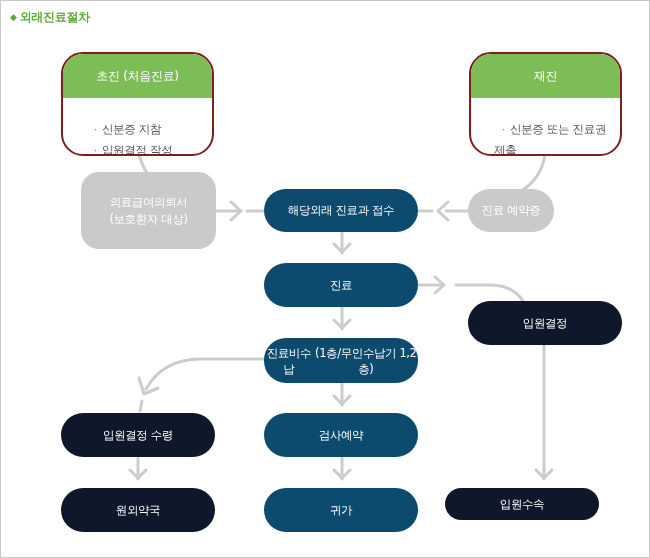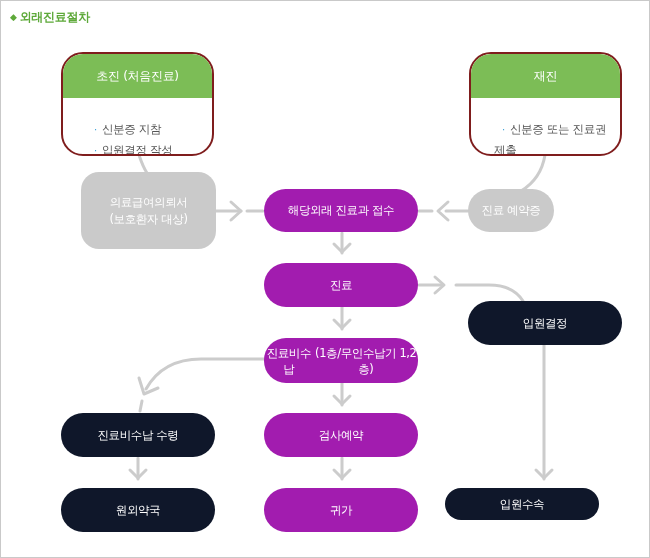--- a/index.html
+++ b/index.html
@@ -8,21 +8,21 @@
   .frame { position: absolute; left: 0; top: 0; width: 648px; height: 556px;
            border: 1px solid #c9c9c9; background: #fff; }
   .title { position: absolute; left: 9px; top: 8px; font-size: 12px; font-weight: bold;
            color: #5ea93a; letter-spacing: -0.3px; }
   .title .diamond { font-size: 9px; margin-right: 3px; vertical-align: 1px; }
   svg.lines { position: absolute; left: 0; top: 0; }
   .node { position: absolute; display: flex; align-items: center; justify-content: center;
           text-align: center; color: #fff; font-size: 11.5px; line-height: 17px;
           letter-spacing: -0.4px; box-sizing: border-box; }
   .pill { border-radius: 22px; }
-  .green { background: #a21caf; }
+  .green { background: #0c4a6e; }
   .lime  { background: #0f172a; }
   .gray  { background: #cacaca; }
   .gray-round { border-radius: 18px; }
   .card { position: absolute; box-sizing: border-box; border: 2px solid #7f1d1d;
           border-radius: 22px; background: #fff; overflow: hidden; }
   .card .head { background: #7cbd56; color: #fff; font-size: 12px; height: 44px;
                 display: flex; align-items: center; justify-content: center; letter-spacing: -0.3px; }
   .card ul { list-style: none; margin: 11px; padding: 10px 0 0 20px; font-size: 11.5px;
              color: #555; line-height: 21px; letter-spacing: -0.3px; }
   .card li .dot { color: #3aa0d8; margin-right: 5px; font-size: 10px; }
@@ -104,16 +104,16 @@
   <div class="node green pill" style="left:263px; top:262px; width:154px; height:44px;">진료</div>
   <div class="node green pill" style="left:263px; top:337px; width:154px; height:45px; line-height:16px;">
     <span>진료비수납</span>
     <span>(1층/무인수납기 1,2층)</span>
   </div>
   <div class="node green pill" style="left:263px; top:412px; width:154px; height:44px;">검사예약</div>
   <div class="node green pill" style="left:263px; top:487px; width:154px; height:44px;">귀가</div>
 
   <div class="node lime pill" style="left:467px; top:300px; width:154px; height:44px;">입원결정</div>
   <div class="node lime pill" style="left:444px; top:487px; width:154px; height:32px;">입원수속</div>
-  <div class="node lime pill" style="left:60px; top:412px; width:154px; height:44px;">진료비수납 수령</div>
+  <div class="node lime pill" style="left:60px; top:412px; width:154px; height:44px;">입원결정 수령</div>
   <div class="node lime pill" style="left:60px; top:487px; width:154px; height:44px;">원외약국</div>
 
 </div>
 
 </body></html>

